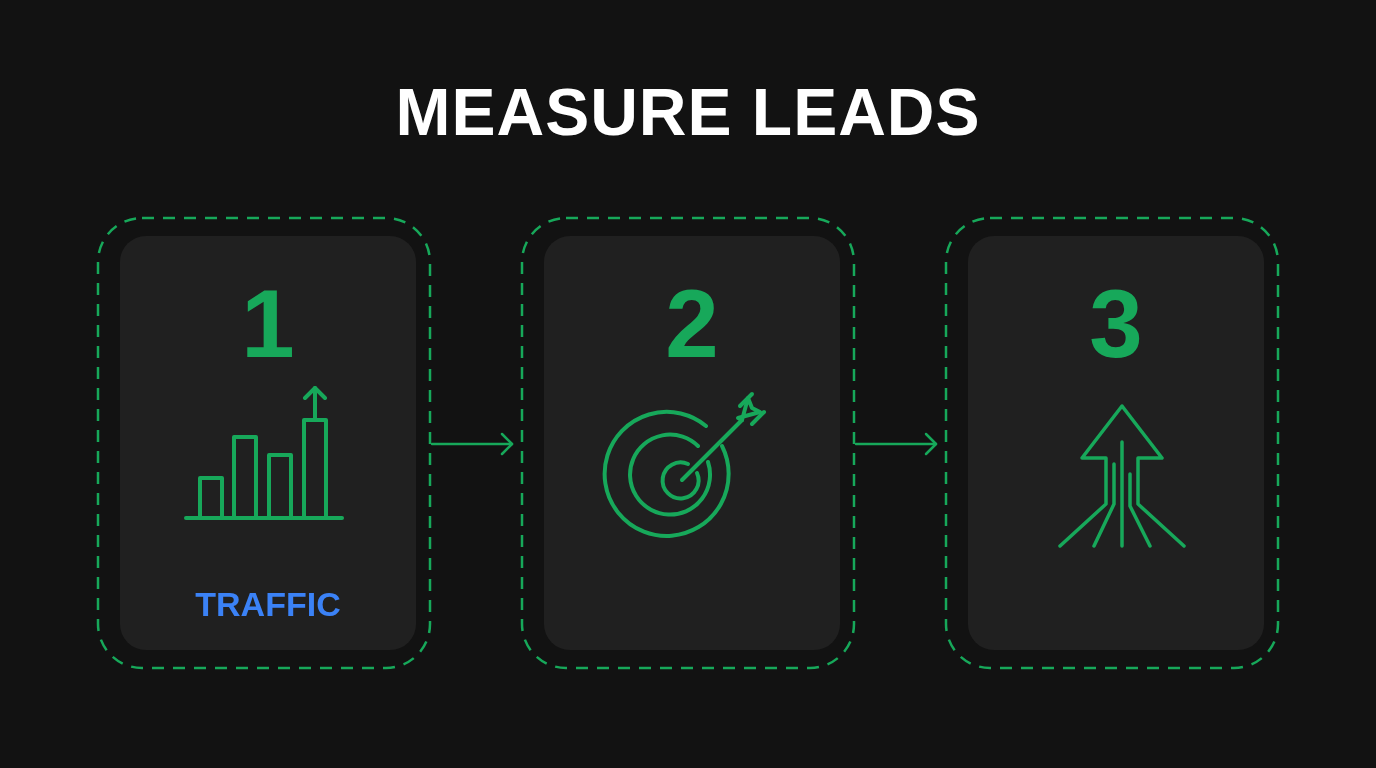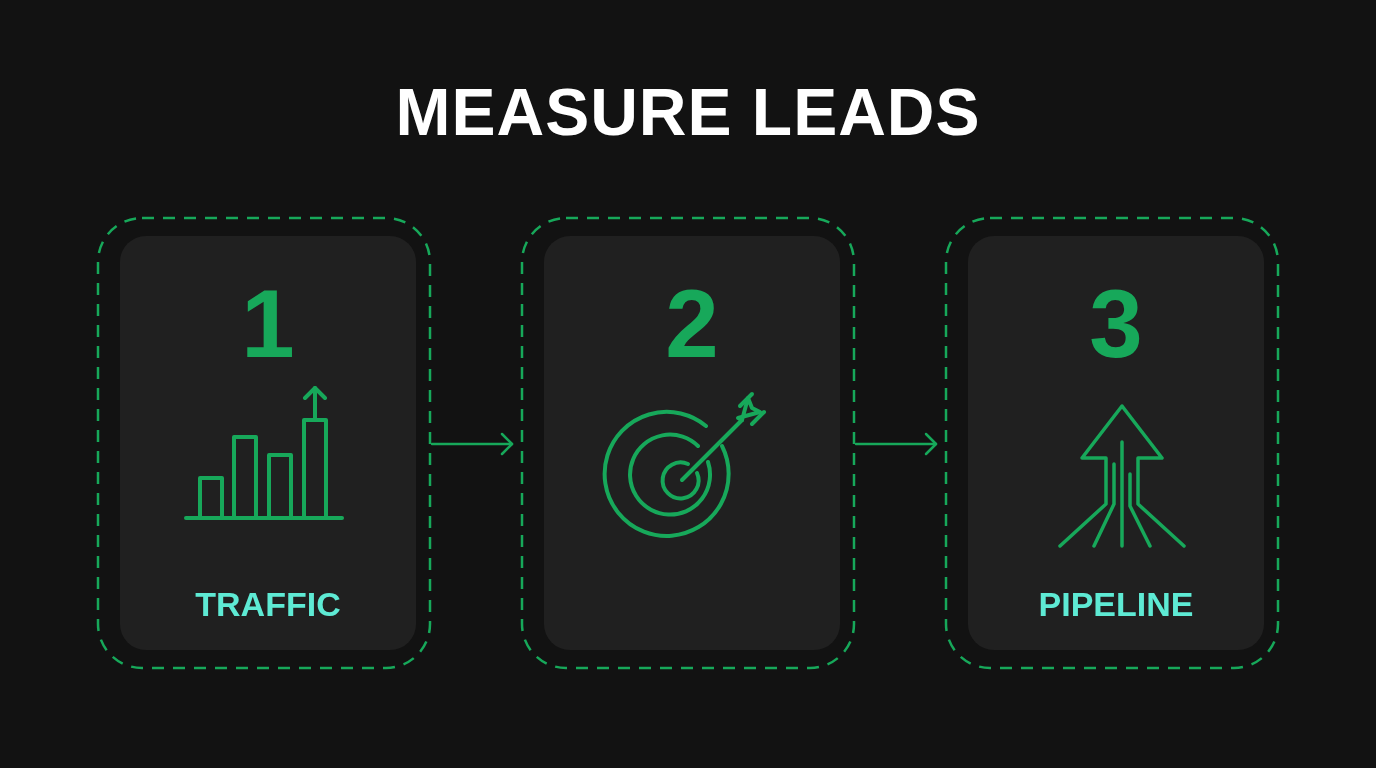--- a/index.html
+++ b/index.html
@@ -28,21 +28,21 @@
     .step .num {
       position: absolute; left: 0; top: 38px; width: 100%;
       text-align: center; color: #17a85a;
       font-size: 96px; font-weight: 700; line-height: 100px;
     }
     .step .icon {
       position: absolute; left: 58px; top: 150px; width: 180px; height: 170px;
     }
     .step .label {
       position: absolute; left: 0; top: 348px; width: 100%;
-      text-align: center; color: #5eead4;
+      text-align: center; color: #3b82f6;
       font-size: 34px; font-weight: 700; line-height: 40px;
     }
     .arrow { position: absolute; top: 430px; width: 90px; height: 28px; }
   </style>
 </head>
 <body>
 
 <div class="title">MEASURE LEADS</div>
 
 <div class="step" style="left:96px;">
@@ -107,15 +107,14 @@
   <div class="card">
     <div class="num">3</div>
     <svg class="icon" viewBox="0 0 180 170">
       <g fill="none" stroke="#17a85a" stroke-width="3.5" stroke-linecap="round" stroke-linejoin="round">
         <polyline points="34,160 80,118 80,72 56,72 96,20 136,72 112,72 112,118 158,160"></polyline>
         <line x1="96" y1="56" x2="96" y2="160"></line>
         <polyline points="88,78 88,118 68,160"></polyline>
         <polyline points="104,88 104,120 124,160"></polyline>
       </g>
     </svg>
-    <div class="label">PIPELINE</div>
   </div>
 </div>
 
 </body></html>

